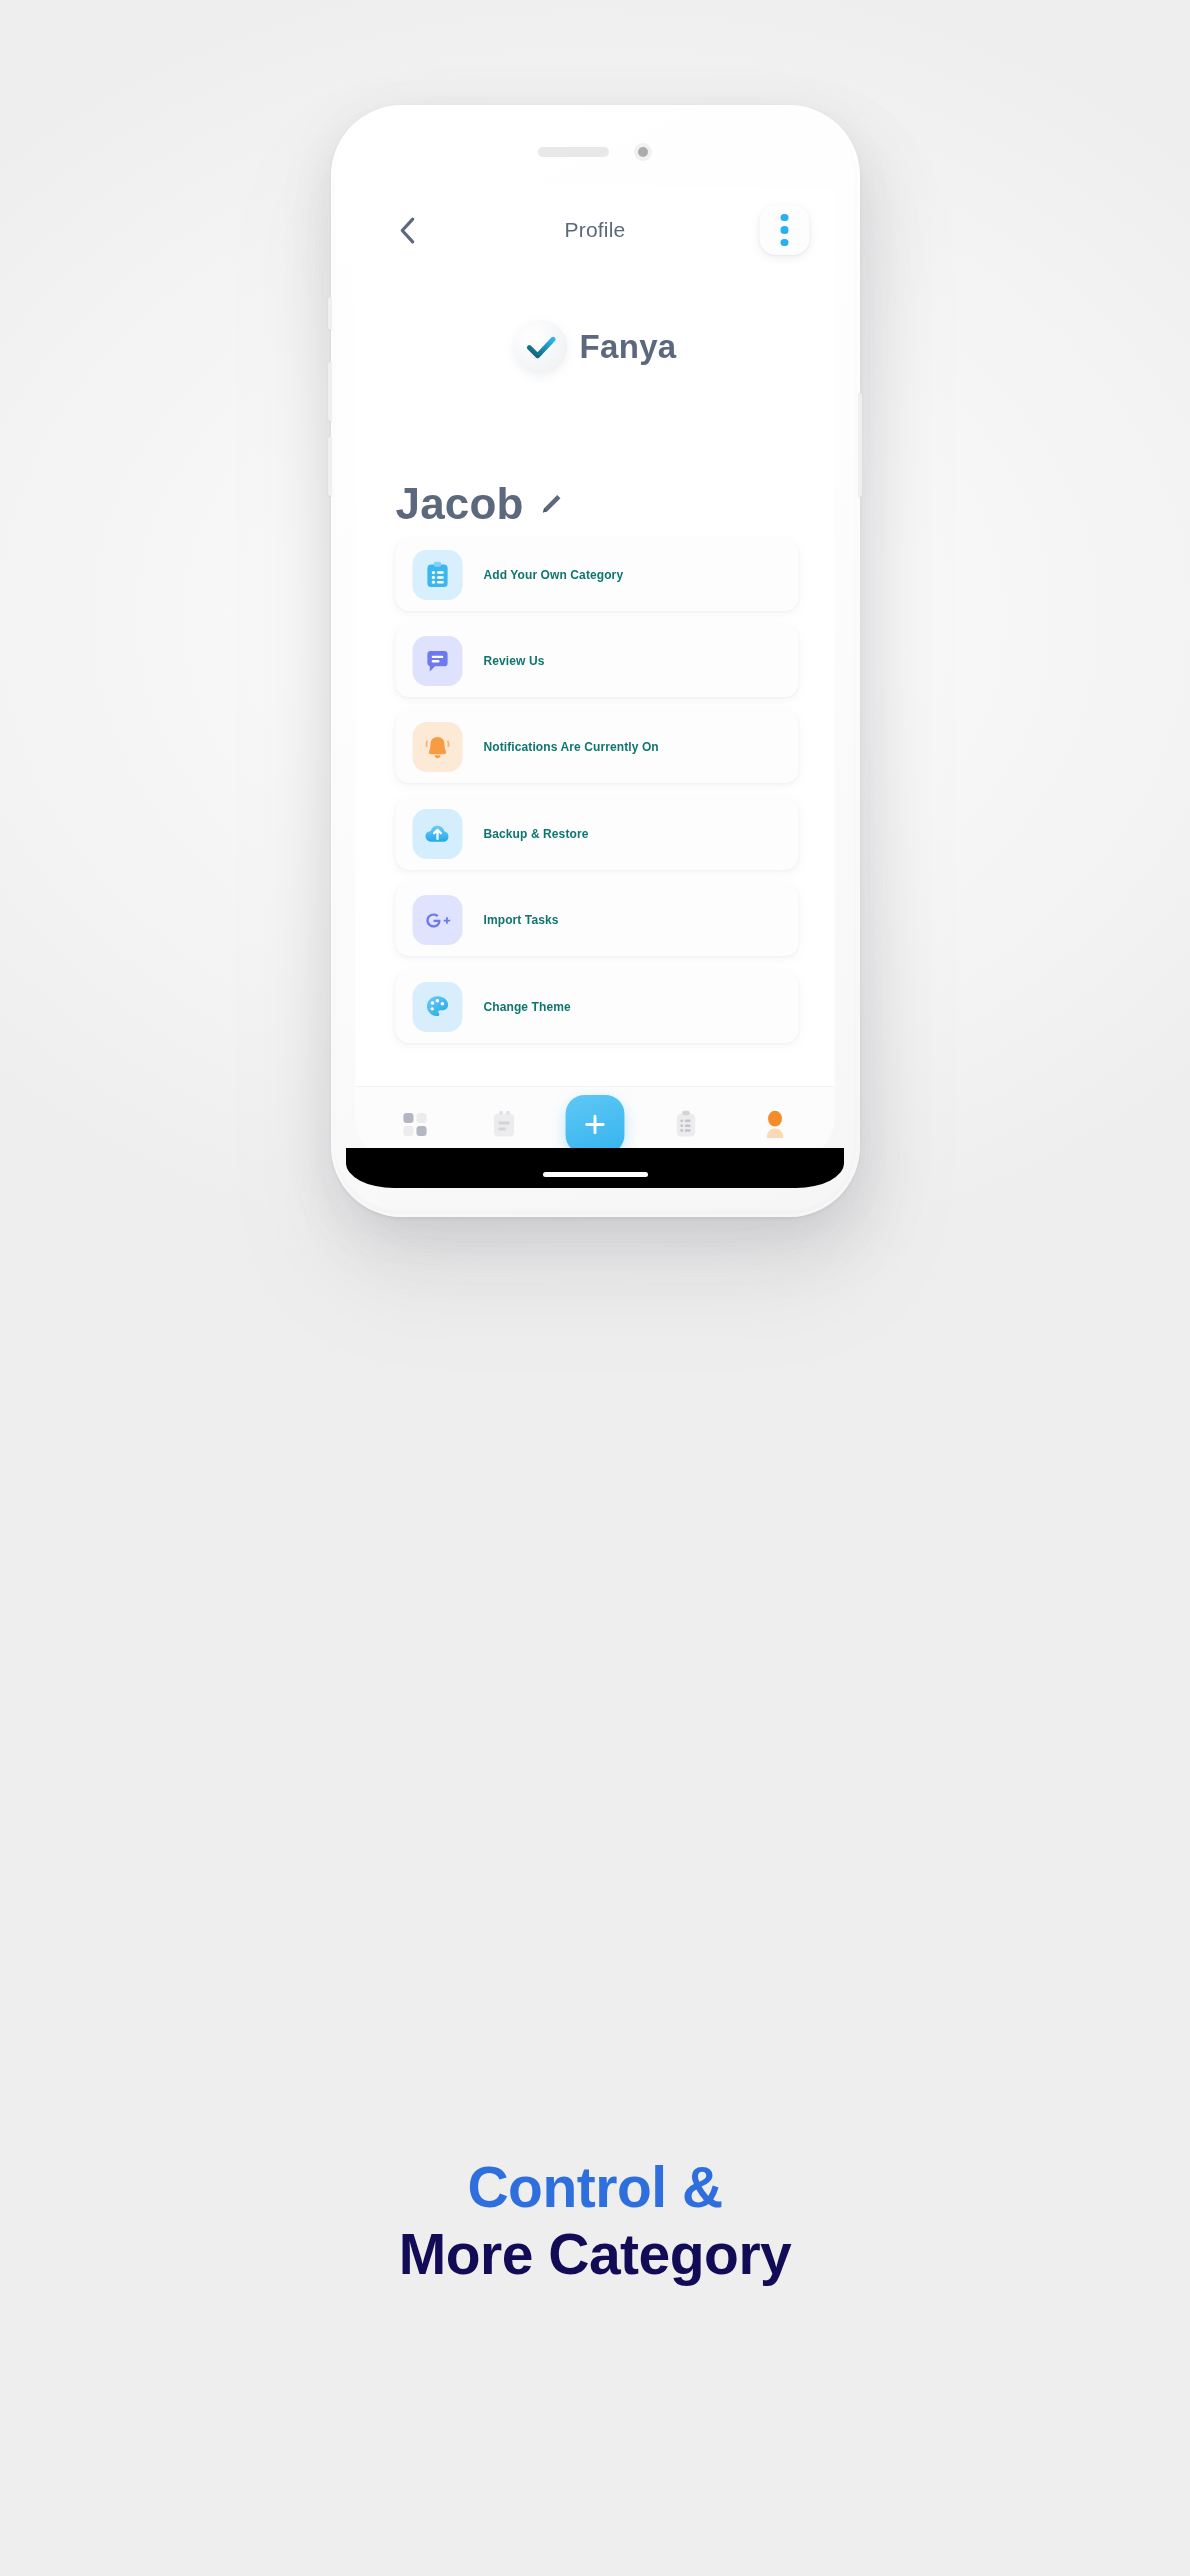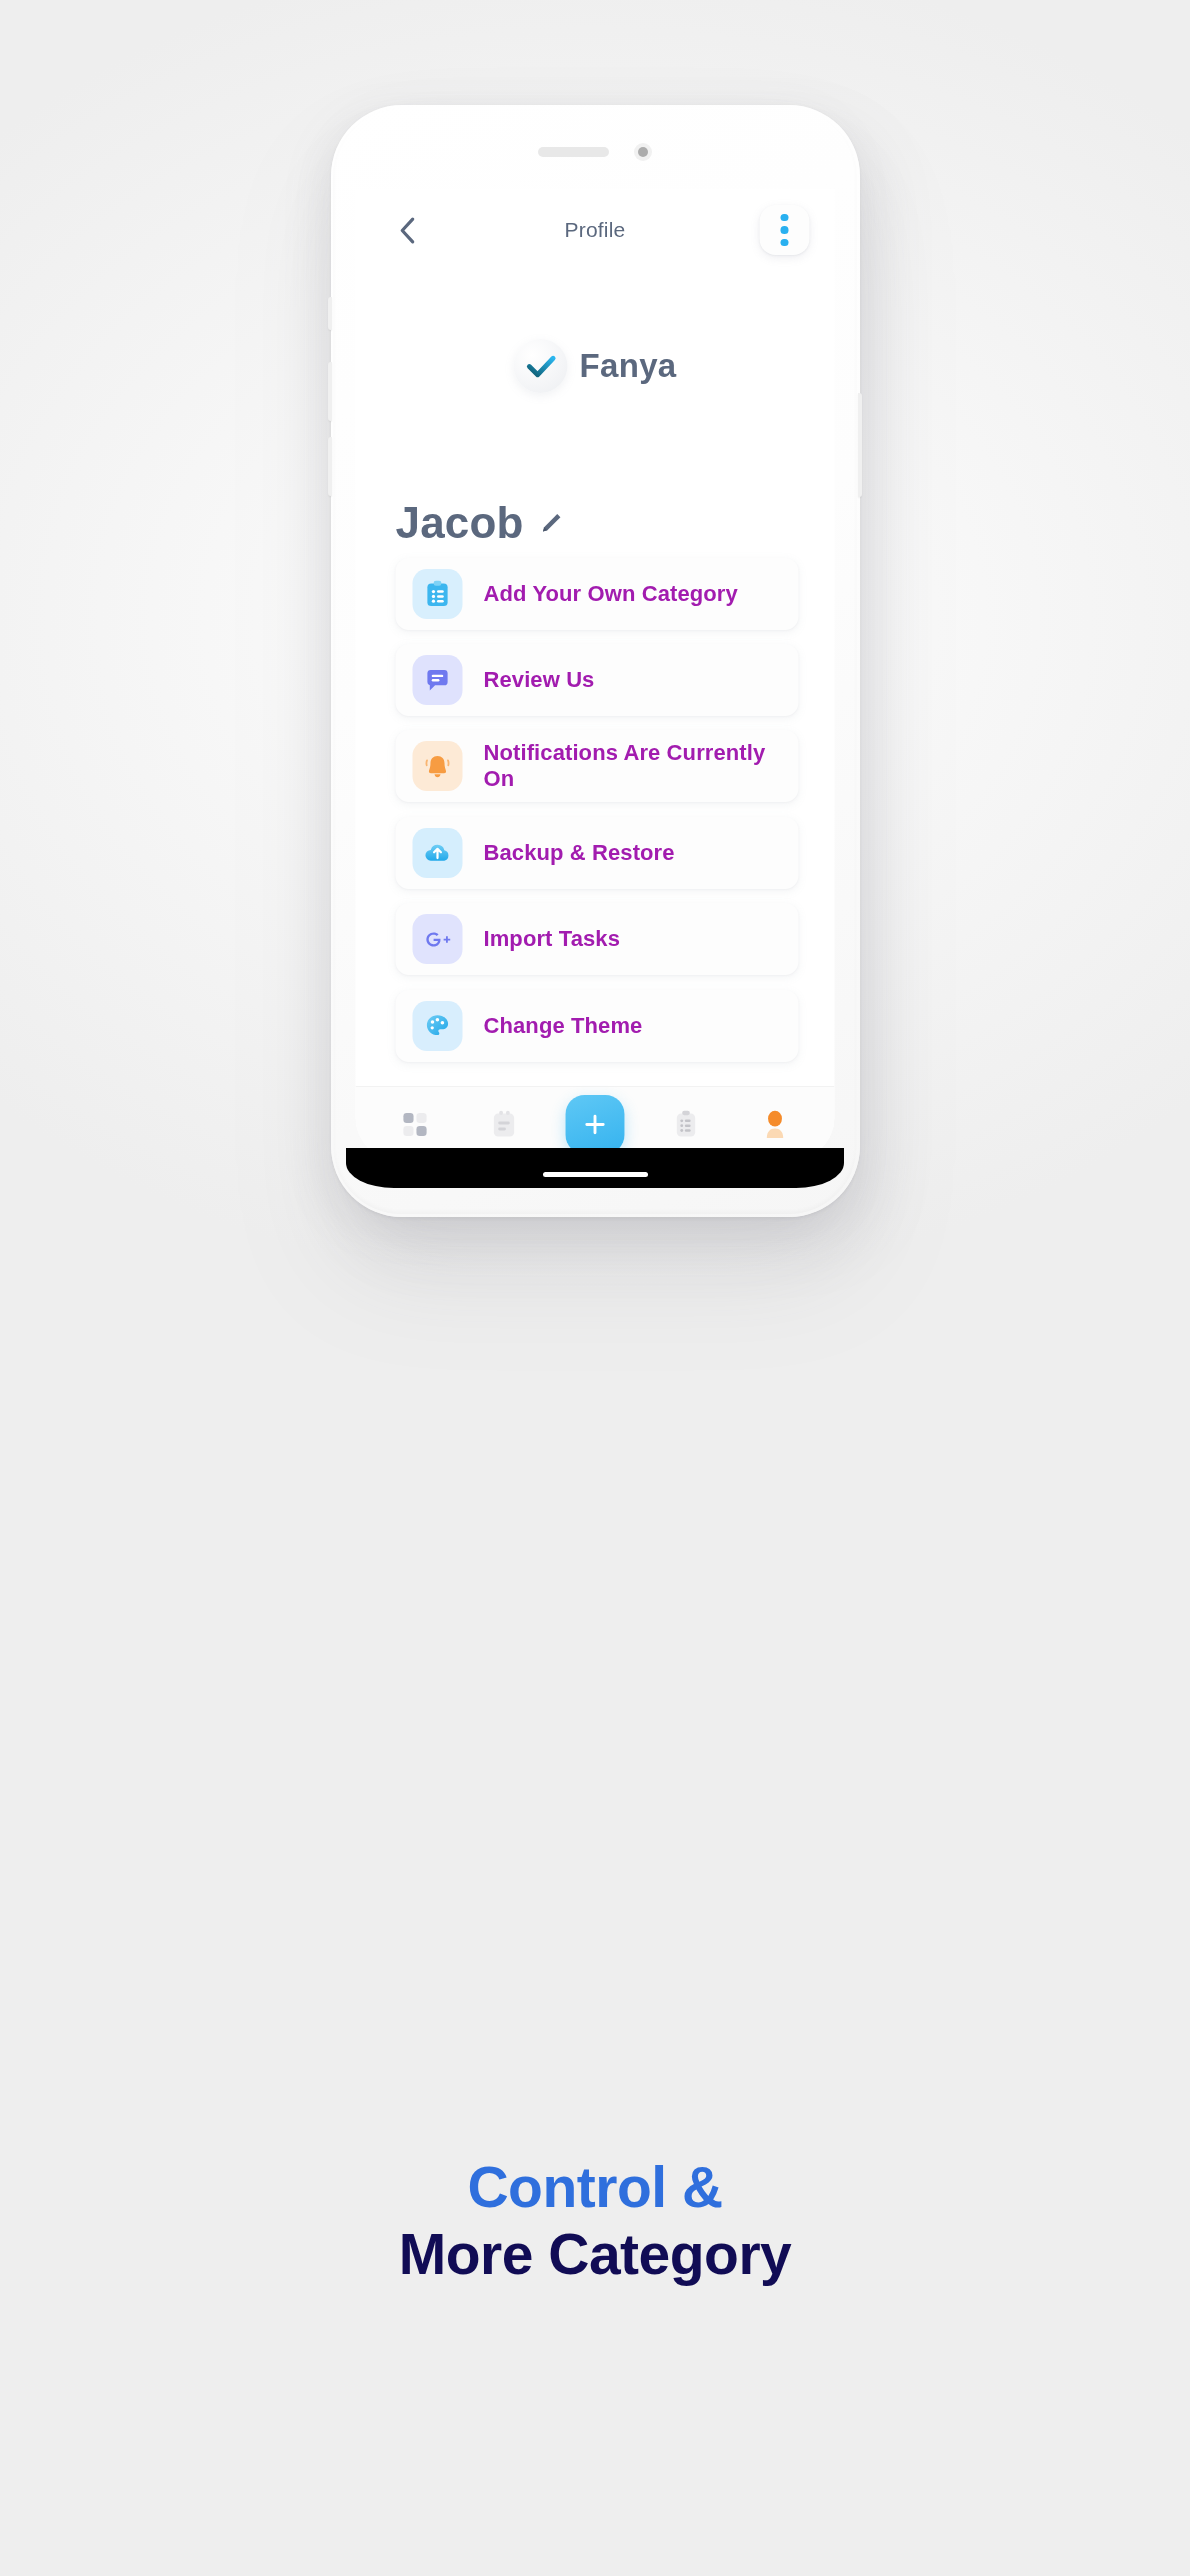--- a/index.html
+++ b/index.html
@@ -77,21 +77,21 @@
     background:#fdfdfd;
     box-shadow:0 2.9px 9.6px rgba(140,145,160,.14), 0 1px 1.9px rgba(140,145,160,.10);
     display:flex; flex-direction:column; align-items:center; justify-content:center; gap:4.8px;
     cursor:pointer; margin-right:3.8px;
   }
   .kebab i{ width:7.7px; height:7.7px; border-radius:50%; background:#29b0f0; display:block; }
 
   
   .brand{
     display:flex; align-items:center; justify-content:center; gap:12px;
-    margin-top:68px;
+    margin-top:49px;
   }
   .brand-mark{
     width:54px; height:54px; border-radius:50%;
     background:radial-gradient(circle at 35% 30%, #ffffff 0%, #f4f5f7 60%, #eceef1 100%);
     box-shadow:0 2.9px 9.6px rgba(150,155,170,.13);
     display:flex; align-items:center; justify-content:center;
   }
   .brand-name{ font-size:33px; font-weight:bold; color:#5b687e; letter-spacing:0.3px; }
 
   
@@ -108,21 +108,21 @@
     display:flex; align-items:center; gap:21px;
     height:72px; margin-bottom:14.4px;
     background:#fdfdfd; border-radius:13.4px; padding:0 17px;
     box-shadow:0 2.9px 8.6px rgba(150,155,170,.10), 0 1px 1.9px rgba(150,155,170,.07);
     cursor:pointer;
   }
   .row-ic{
     width:50px; height:50px; border-radius:14.4px; flex:none;
     display:flex; align-items:center; justify-content:center;
   }
-  .row-label{ font-size:22px; font-weight:bold; color:#a21caf; letter-spacing:0.1px; }
+  .row-label{ font-size:12px; font-weight:bold; color:#0f766e; letter-spacing:0.1px; }
 
   
   .bottom-nav{
     position:absolute; left:0; right:0; bottom:0; height:75px;
     background:#fcfcfc;
     border-top:1px solid #f2f2f2;
     display:flex; align-items:center; justify-content:space-around;
     padding:0 15.3px;
   }
   .nav-item{ width:54px; height:54px; display:flex; align-items:center; justify-content:center; cursor:pointer; }

